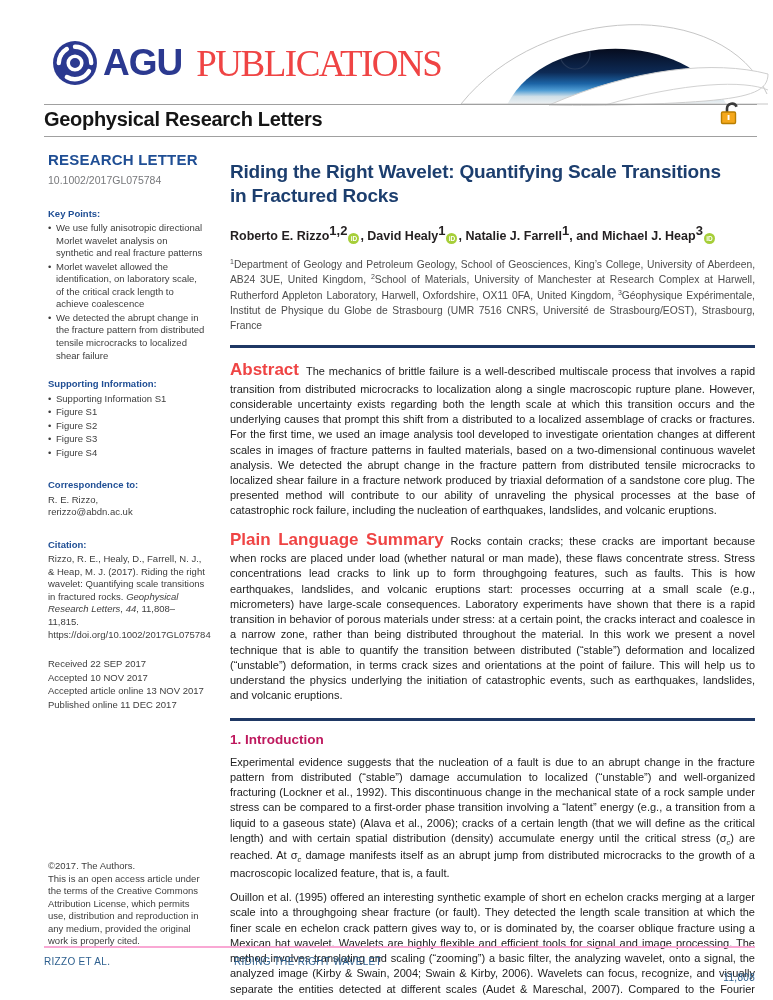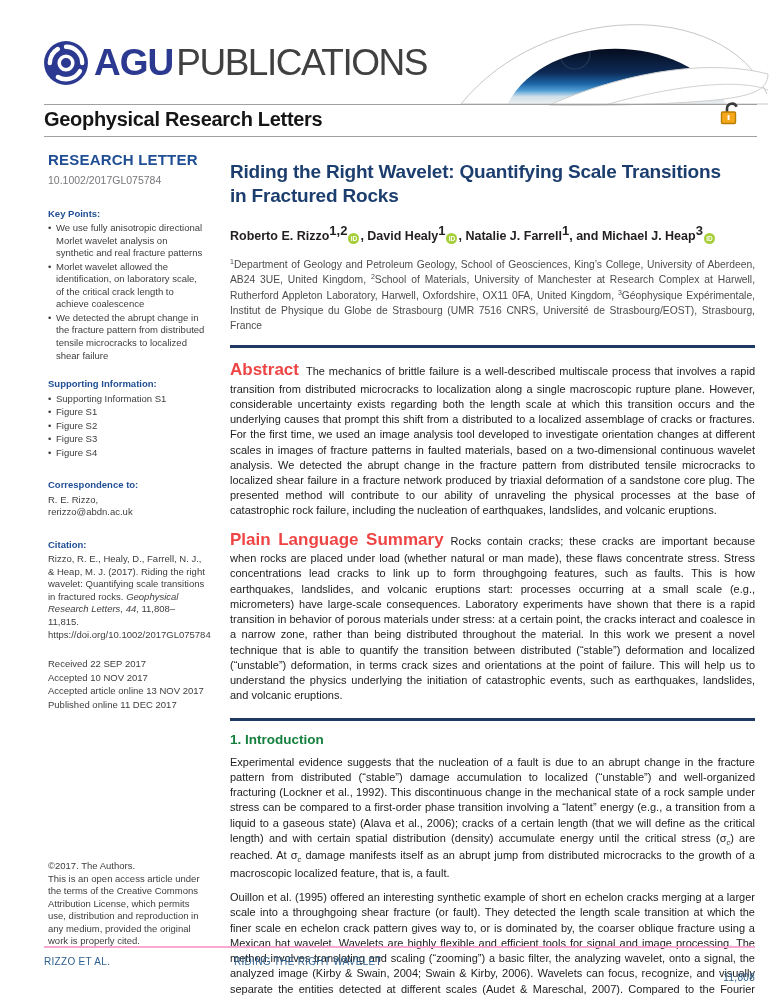--- a/index.html
+++ b/index.html
@@ -6,24 +6,24 @@
   html,body { margin:0; padding:0; background:#e9e9e9; }
   .page {
     width:773px; height:1000px; position:relative; overflow:hidden;
     background:#ffffff; color:#231f20;
     font-family:"Liberation Sans", sans-serif;
     margin:0 auto;
   }
 
   
   .masthead { position:relative; height:138px; }
-  .logo { position:absolute; left:43px; top:40px; display:flex; align-items:center; }
+  .logo { position:absolute; left:52px; top:40px; display:flex; align-items:center; }
   .logo-mark { width:46px; height:46px; flex:none; }
   .logo-agu { font-size:37px; font-weight:bold; color:#2b3990; letter-spacing:-1px; margin-left:5px; }
-  .logo-pub { font-size:37px; font-weight:400; color:#404040; letter-spacing:-1.5px; margin-left:3px; }
+  .logo-pub { font-size:37px; font-weight:400; color:#ef4444; letter-spacing:-1.5px; margin-left:14px;font-family:Liberation Serif, serif; }
   .earth { position:absolute; right:4px; top:24px; width:312px; height:82px; }
   .journal-bar {
     position:absolute; left:44px; right:16px; top:104px;
     border-top:1px solid #a0a0a0; border-bottom:1px solid #a0a0a0;
     padding:3px 0 5px;
   }
   .journal-title { font-size:20px; font-weight:bold; color:#151515; letter-spacing:-0.3px; }
   .lock { position:absolute; right:30px; top:99px; width:24px; height:30px; }
 
   
@@ -51,21 +51,21 @@
   .orcid {
     display:inline-block; width:11px; height:11px; border-radius:50%;
     background:#a6ce39; color:#fff; font-size:6.5px; font-weight:bold;
     text-align:center; line-height:11px; vertical-align:-1px; margin:0 1px;
   }
   .affil { margin-top:13px; font-size:10.3px; color:#4c4c4c; line-height:1.46; text-align:justify; }
   .affil sup { font-size:7px; }
   .rule-navy { height:3px; background:#1f3864; border:0; margin:12px 0 10px; }
   .para { font-size:11px; line-height:1.385; text-align:justify; margin:0 0 9px; color:#222; }
   .run-head { font-size:17px; font-weight:bold; color:#ef4444; padding-right:7px; }
-  .section-head { font-size:13.5px; font-weight:bold; color:#15803d; margin:11px 0 8px; }
+  .section-head { font-size:13.5px; font-weight:bold; color:#be185d; margin:11px 0 8px; }
   .para sub { font-size:7.5px; font-style:italic; }
 
   
   .footer {
     position:absolute; left:44px; right:18px; top:946px;
     border-top:2px solid #f9a8d4; padding-top:8px;
     display:flex; font-size:10px; color:#2d5f8e; letter-spacing:0.3px;
   }
   .f-left { width:190px; }
   .f-center { flex:1; text-align:left; }

